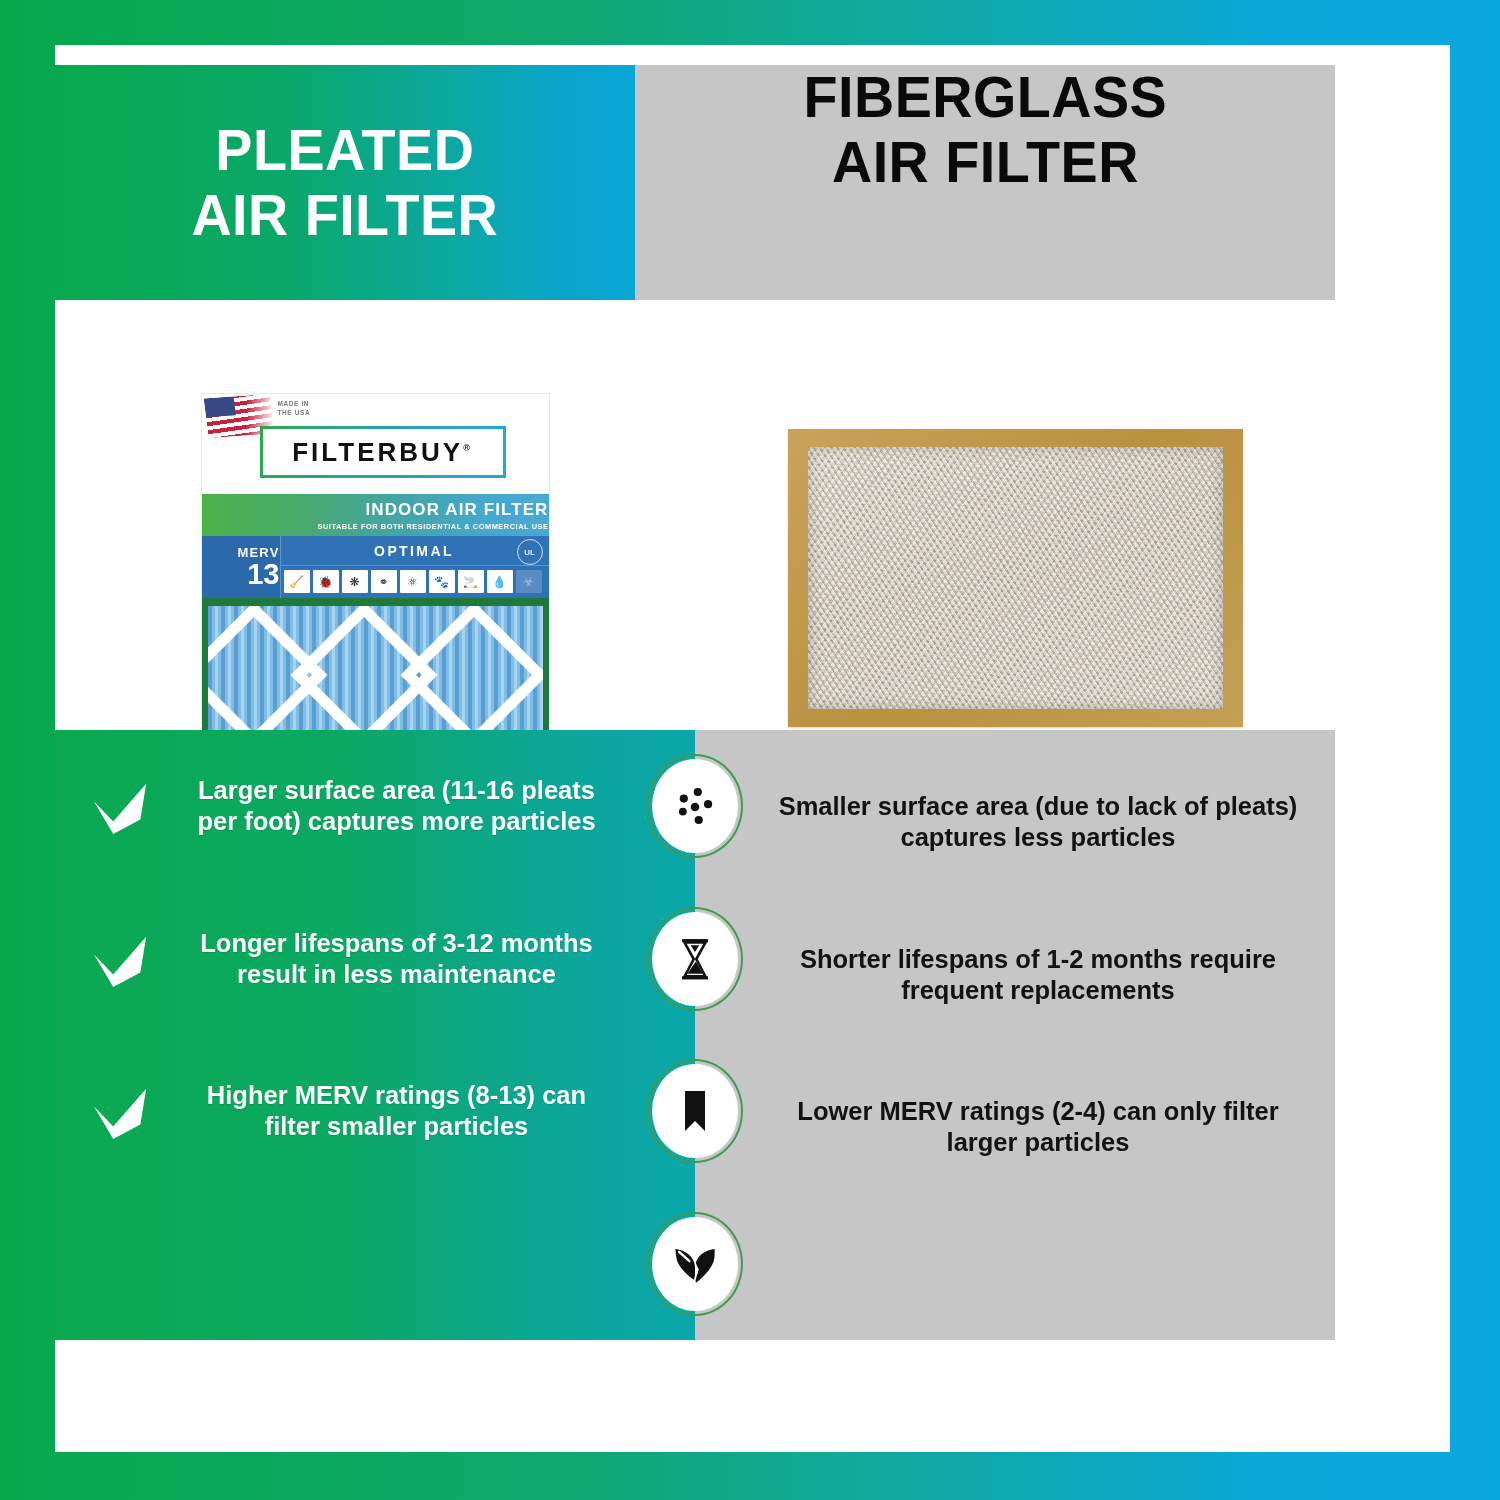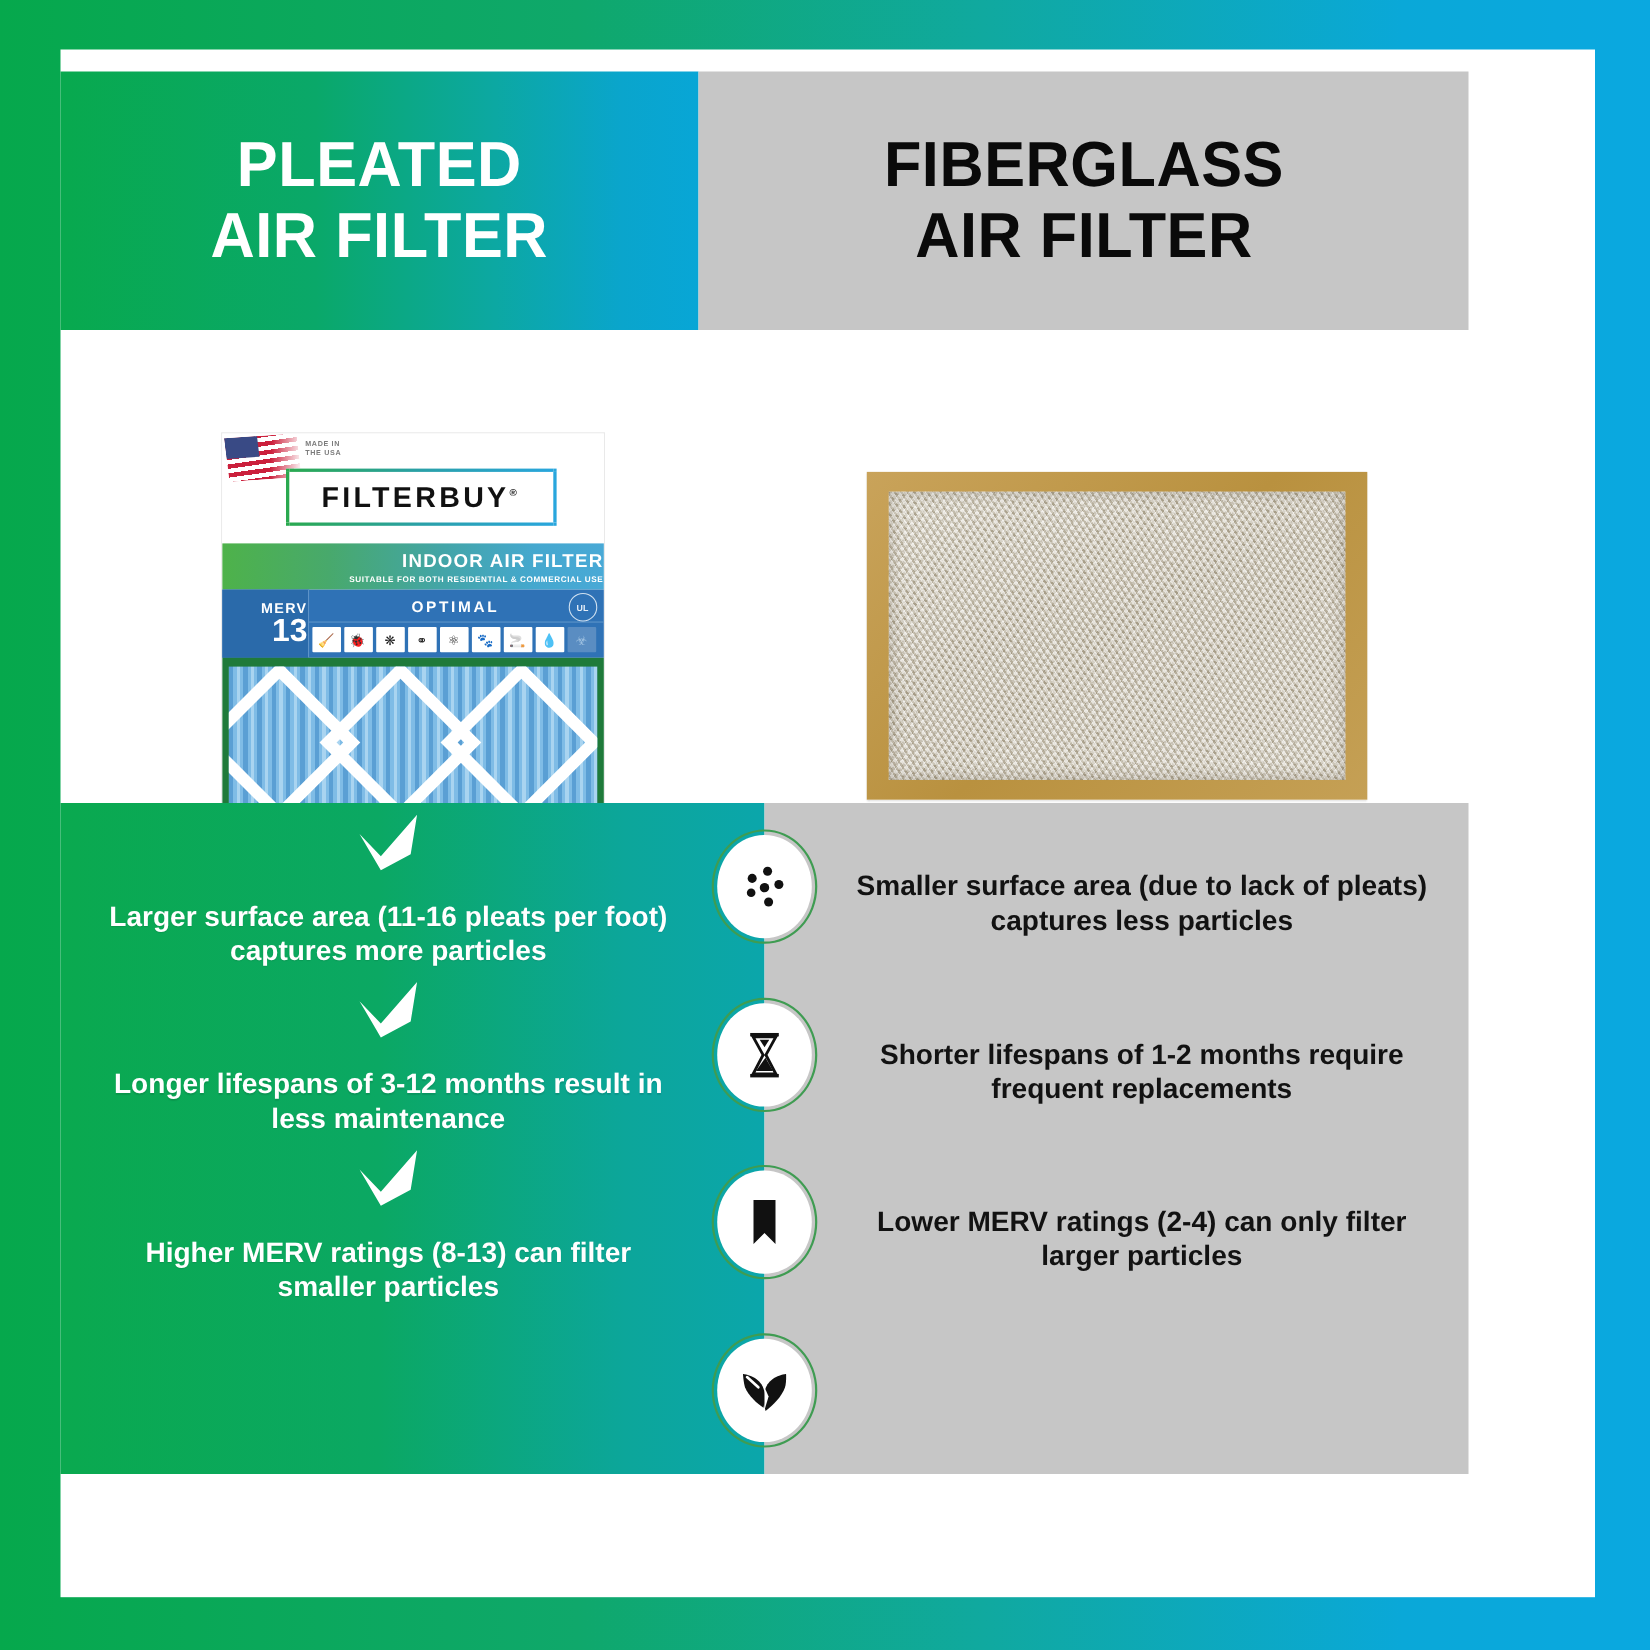--- a/index.html
+++ b/index.html
@@ -25,21 +25,21 @@
     display:flex;
   }
   .hdr-left{
     width:640px;height:100%;
     background:linear-gradient(90deg,#08a94e 0%,#0aa869 40%,#0ca8a2 68%,#0aa5cc 88%,#08a6d6 100%);
     display:flex;align-items:center;justify-content:center;
   }
   .hdr-right{
     width:772px;height:100%;
     background:#c6c6c6;
-    display:flex;align-items:center;justify-content:center;
+    display:flex;align-items:flex-start;justify-content:center;
   }
   .hdr-title{
     text-align:center;
     font-weight:800;
     font-size:58px;
     line-height:1.12;
     letter-spacing:0.5px;
     white-space:pre-line;
     font-stretch:condensed;
     transform:scaleX(0.96);
@@ -178,21 +178,21 @@
     background:linear-gradient(90deg,#0aa94f 0%,#0ba863 45%,#0ca69a 80%,#0ba6ab 100%);
   }
   .cmp-bg .rgt{width:640px;height:100%;background:#c6c6c6;}
 
   .rows{position:absolute;inset:0;display:flex;flex-direction:column;}
   .row{
     flex:1;display:flex;align-items:center;position:relative;
   }
   .row .left-side{
     width:640px;display:flex;align-items:center;gap:25px;
-    padding:0 78px 0 34px;box-sizing:border-box;flex-direction:column;
+    padding:0 78px 0 34px;box-sizing:border-box;
   }
   .row .right-side{
     width:640px;display:flex;align-items:center;
     padding:0 26px 0 72px;box-sizing:border-box;margin-top:32px;
   }
   .check{
     flex:0 0 auto;width:62px;height:62px;
   }
   .txt-left{
     flex:1;color:#ffffff;font-size:25.5px;font-weight:700;

